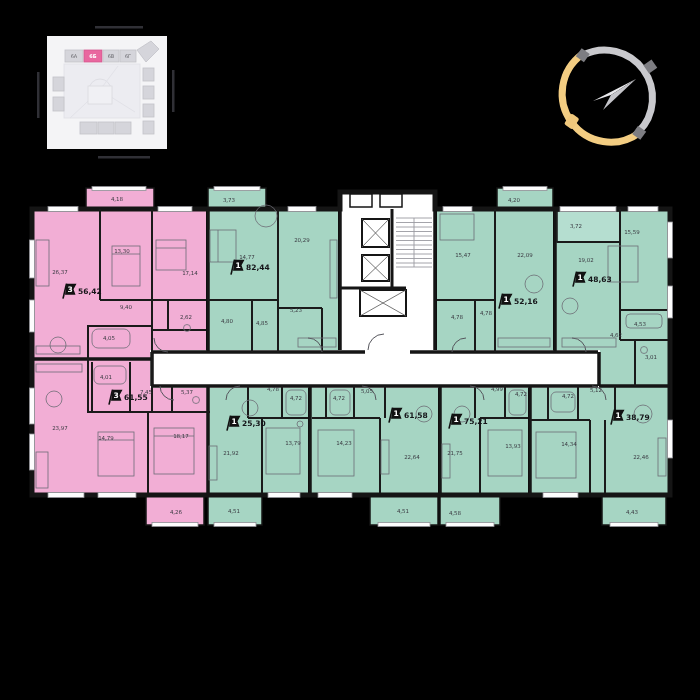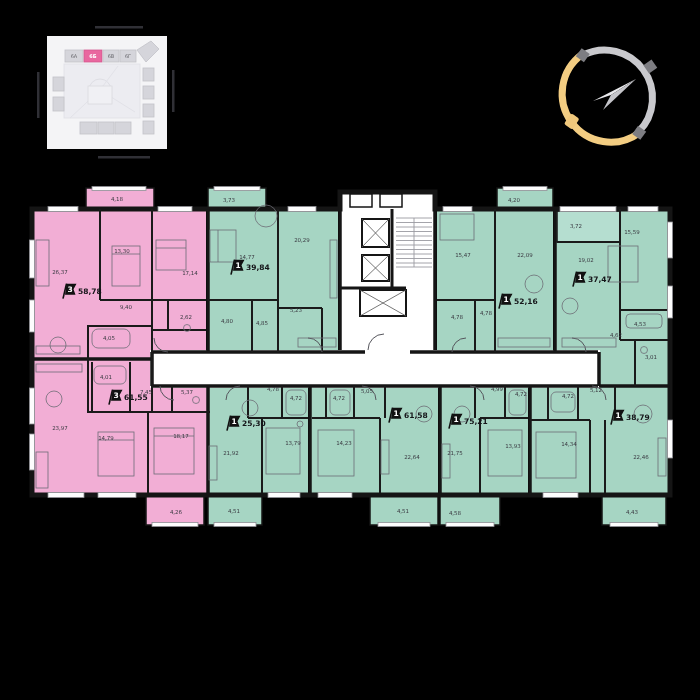--- a/index.html
+++ b/index.html
@@ -282,21 +282,21 @@
       <span class="room-area" style="left: 190px; top: 273px;">17,14</span>
       <span class="room-area" style="left: 126px; top: 307px;">9,40</span>
       <span class="room-area" style="left: 186px; top: 317px;">2,62</span>
       <span class="room-area" style="left: 109px; top: 338px;">4,05</span>
       <div class="apt-label" style="left: 64px; top: 292px;">
         <svg width="15" height="17" viewBox="0 0 15 17">
           <line x1="4.5" y1="1" x2="1" y2="16" stroke="#111" stroke-width="1.6"></line>
           <polygon points="4.5,1 14.5,1 11.5,6.5 13.5,12 3,12" fill="#111"></polygon>
           <text x="8.2" y="9.5" text-anchor="middle" font-size="7.5" font-weight="bold" fill="#fff">3</text>
         </svg>
-        <span class="apt-area">58,78</span>
+        <span class="apt-area">56,42</span>
       </div>
       <span class="room-area" style="left: 60px; top: 428px;">23,97</span>
       <span class="room-area" style="left: 106px; top: 438px;">14,79</span>
       <span class="room-area" style="left: 181px; top: 436px;">18,17</span>
       <span class="room-area" style="left: 106px; top: 377px;">4,01</span>
       <span class="room-area" style="left: 146px; top: 392px;">7,45</span>
       <span class="room-area" style="left: 187px; top: 392px;">5,37</span>
       <span class="room-area" style="left: 176px; top: 512px;">4,26</span>
       <div class="apt-label" style="left: 110px; top: 398px;">
         <svg width="15" height="17" viewBox="0 0 15 17">
@@ -311,21 +311,21 @@
       <span class="room-area" style="left: 302px; top: 240px;">20,29</span>
       <span class="room-area" style="left: 227px; top: 321px;">4,80</span>
       <span class="room-area" style="left: 262px; top: 323px;">4,85</span>
       <span class="room-area" style="left: 296px; top: 310px;">5,23</span>
       <div class="apt-label" style="left: 232px; top: 268px;">
         <svg width="15" height="17" viewBox="0 0 15 17">
           <line x1="4.5" y1="1" x2="1" y2="16" stroke="#111" stroke-width="1.6"></line>
           <polygon points="4.5,1 14.5,1 11.5,6.5 13.5,12 3,12" fill="#111"></polygon>
           <text x="8.2" y="9.5" text-anchor="middle" font-size="7.5" font-weight="bold" fill="#fff">1</text>
         </svg>
-        <span class="apt-area">39,84</span>
+        <span class="apt-area">82,44</span>
       </div>
       <span class="room-area" style="left: 514px; top: 200px;">4,20</span>
       <span class="room-area" style="left: 463px; top: 255px;">15,47</span>
       <span class="room-area" style="left: 525px; top: 255px;">22,09</span>
       <span class="room-area" style="left: 457px; top: 317px;">4,78</span>
       <span class="room-area" style="left: 486px; top: 313px;">4,78</span>
       <div class="apt-label" style="left: 500px; top: 302px;">
         <svg width="15" height="17" viewBox="0 0 15 17">
           <line x1="4.5" y1="1" x2="1" y2="16" stroke="#111" stroke-width="1.6"></line>
           <polygon points="4.5,1 14.5,1 11.5,6.5 13.5,12 3,12" fill="#111"></polygon>
@@ -338,21 +338,21 @@
       <span class="room-area" style="left: 632px; top: 232px;">15,59</span>
       <span class="room-area" style="left: 640px; top: 324px;">4,53</span>
       <span class="room-area" style="left: 616px; top: 335px;">4,62</span>
       <span class="room-area" style="left: 651px; top: 357px;">3,01</span>
       <div class="apt-label" style="left: 574px; top: 280px;">
         <svg width="15" height="17" viewBox="0 0 15 17">
           <line x1="4.5" y1="1" x2="1" y2="16" stroke="#111" stroke-width="1.6"></line>
           <polygon points="4.5,1 14.5,1 11.5,6.5 13.5,12 3,12" fill="#111"></polygon>
           <text x="8.2" y="9.5" text-anchor="middle" font-size="7.5" font-weight="bold" fill="#fff">1</text>
         </svg>
-        <span class="apt-area">37,47</span>
+        <span class="apt-area">48,63</span>
       </div>
       <span class="room-area" style="left: 273px; top: 389px;">4,78</span>
       <span class="room-area" style="left: 296px; top: 398px;">4,72</span>
       <span class="room-area" style="left: 231px; top: 453px;">21,92</span>
       <span class="room-area" style="left: 293px; top: 443px;">13,79</span>
       <span class="room-area" style="left: 234px; top: 511px;">4,51</span>
       <div class="apt-label" style="left: 228px; top: 424px;">
         <svg width="15" height="17" viewBox="0 0 15 17">
           <line x1="4.5" y1="1" x2="1" y2="16" stroke="#111" stroke-width="1.6"></line>
           <polygon points="4.5,1 14.5,1 11.5,6.5 13.5,12 3,12" fill="#111"></polygon>

